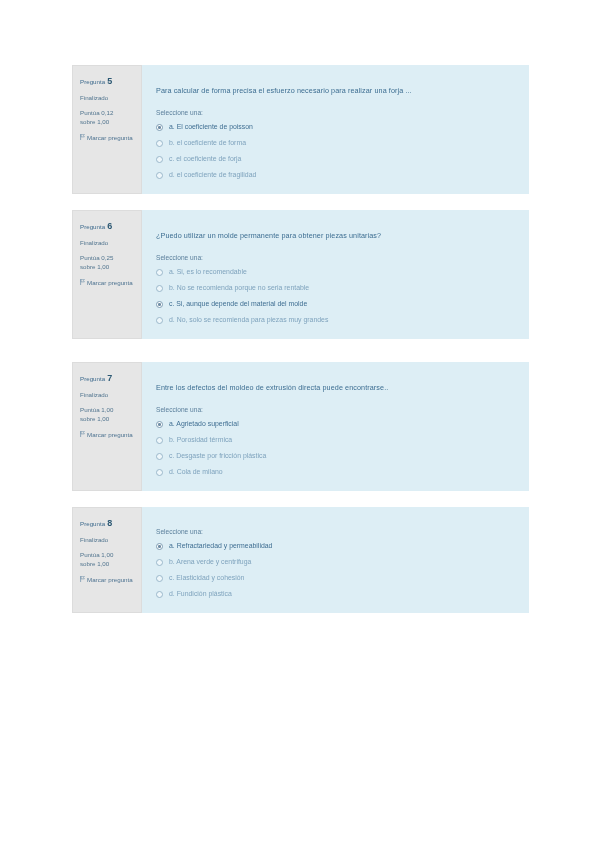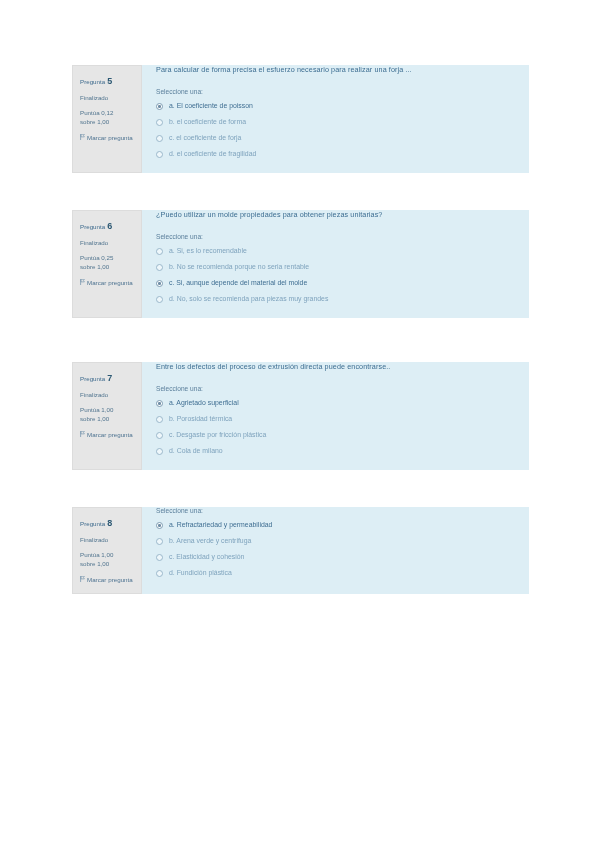--- a/index.html
+++ b/index.html
@@ -78,21 +78,21 @@
     height: 6px;
     position: relative;
     top: 1px;
   }
   .flag-icon svg { display: block; }
   .flag-text { display: block; }
 
   .content-panel {
     flex: 1 1 auto;
     background: #ddeef5;
-    padding: 0 14px 14px 14px;
+    padding: 21px 14px 14px 14px;
     box-sizing: border-box;
     color: #3f6e92;
   }
   .q-text {
     font-size: 7.2px;
     line-height: 1.4;
     color: #3c6d91;
     margin-bottom: 13px;
     letter-spacing: 0.1px;
   }
@@ -197,21 +197,21 @@
               <svg width="5" height="6" viewBox="0 0 5 6">
                 <path d="M0.6 0 L0.6 6" stroke="#6d8ea8" stroke-width="0.7" fill="none"></path>
                 <path d="M1 0.3 L4.4 0.3 L3.5 1.6 L4.4 2.9 L1 2.9 Z" fill="none" stroke="#6d8ea8" stroke-width="0.6"></path>
               </svg>
             </span>
             <span>Marcar</span>
             <span class="flag-text">pregunta</span>
           </div>
         </div>
         <div class="content-panel">
-          <div class="q-text">¿Puedo utilizar un molde propiedades para obtener piezas unitarias?</div>
+          <div class="q-text">¿Puedo utilizar un molde permanente para obtener piezas unitarias?</div>
           <div class="answer-prompt">Seleccione una:</div>
           <ul class="options">
             <li class="option">
               <span class="radio"></span>
               <span class="option-label opt-dim">a. Si, es lo recomendable</span>
             </li>
             <li class="option">
               <span class="radio"></span>
               <span class="option-label opt-dim">b. No se recomienda porque no seria rentable</span>
             </li>
@@ -236,21 +236,21 @@
               <svg width="5" height="6" viewBox="0 0 5 6">
                 <path d="M0.6 0 L0.6 6" stroke="#6d8ea8" stroke-width="0.7" fill="none"></path>
                 <path d="M1 0.3 L4.4 0.3 L3.5 1.6 L4.4 2.9 L1 2.9 Z" fill="none" stroke="#6d8ea8" stroke-width="0.6"></path>
               </svg>
             </span>
             <span>Marcar</span>
             <span class="flag-text">pregunta</span>
           </div>
         </div>
         <div class="content-panel">
-          <div class="q-text">Entre los defectos del proceso de extrusión directa puede encontrarse..</div>
+          <div class="q-text">Entre los defectos del moldeo de extrusión directa puede encontrarse..</div>
           <div class="answer-prompt">Seleccione una:</div>
           <ul class="options">
             <li class="option">
               <span class="radio checked"></span>
               <span class="option-label">a. Agrietado superficial</span>
             </li>
             <li class="option">
               <span class="radio"></span>
               <span class="option-label opt-dim">b. Porosidad térmica</span>
             </li>

